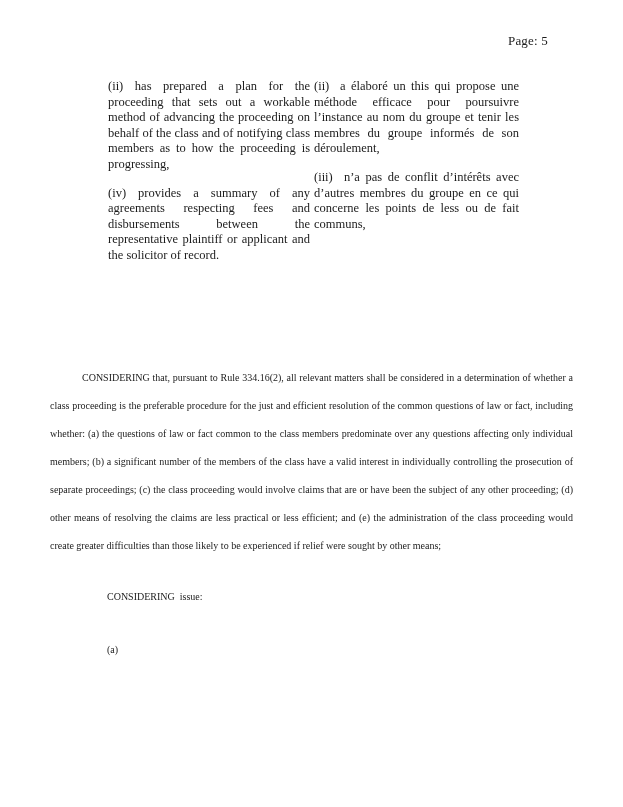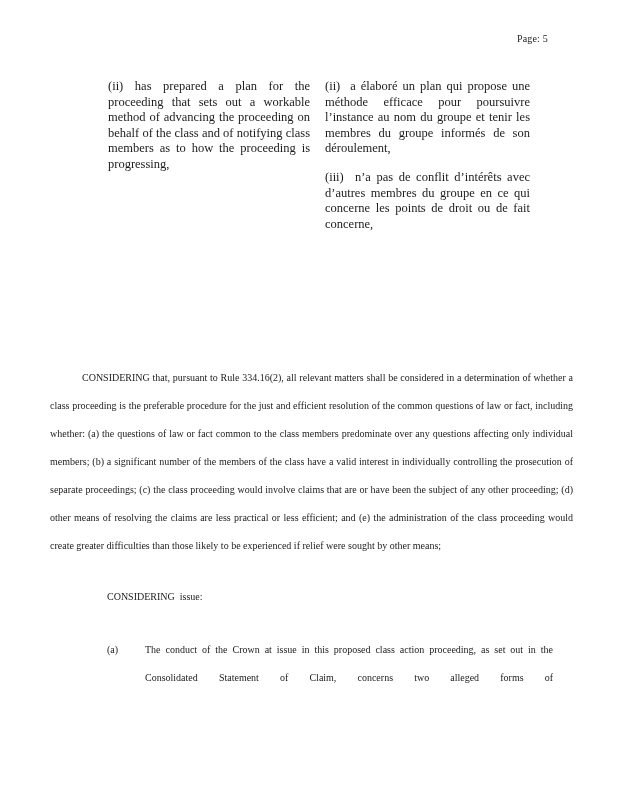--- a/index.html
+++ b/index.html
@@ -13,30 +13,30 @@
     height: 807px;
     background: #ffffff;
     font-family: "Liberation Serif", serif;
     color: #1b1b1b;
     overflow: hidden;
   }
   .page-number {
     position: absolute;
     top: 33px;
     right: 75px;
-    font-size: 10px;
+    font-size: 13px;
     letter-spacing: 0.2px;
   }
   .columns {
     position: absolute;
     top: 79px;
     left: 108px;
     width: 422px;
     display: flex;
-    gap: 15px;
+    gap: 4px;
   }
   .col {
     font-size: 12.5px;
     line-height: 15.6px;
     text-align: justify;
   }
   .col-en { width: 202px; }
   .col-fr { width: 205px; }
   .col p {
     margin: 0 0 13px 0;
@@ -77,31 +77,31 @@
 </head>
 <body>
 
 <div class="page">
 
   <div class="page-number">Page: 5</div>
 
   <div class="columns">
     <div class="col col-en">
       <p>(ii) has prepared a plan for the proceeding that sets out a workable method of advancing the proceeding on behalf of the class and of notifying class members as to how the proceeding is progressing,</p>
+      <p>(iv) provides a summary of any agreements respecting fees and disbursements between the representative plaintiff or applicant and the solicitor of record.</p>
     </div>
     <div class="col col-fr">
-      <p>(ii)  a élaboré un plan qui propose une méthode efficace pour poursuivre l’instance au nom du groupe et tenir les membres du groupe informés de son déroulement,</p>
-      <p>(iii)  n’a pas de conflit d’intérêts avec d’autres membres du groupe en ce qui concerne les points de droit ou de fait concerne,</p>
+      <p>(ii)  a élaboré un this qui propose une méthode efficace pour poursuivre l’instance au nom du groupe et tenir les membres du groupe informés de son déroulement,</p>
+      <p>(iii)  n’a pas de conflit d’intérêts avec d’autres membres du groupe en ce qui concerne les points de less ou de fait communs,</p>
     </div>
   </div>
 
   <div class="body-text">
     <p class="para-considering">CONSIDERING that, pursuant to Rule 334.16(2), all relevant matters shall be considered in a determination of whether a class proceeding is the preferable procedure for the just and efficient resolution of the common questions of law or fact, including whether: (a) the questions of law or fact common to the class members predominate over any questions affecting only individual members; (b) a significant number of the members of the class have a valid interest in individually controlling the prosecution of separate proceedings; (c) the class proceeding would involve claims that are or have been the subject of any other proceeding; (d) other means of resolving the claims are less practical or less efficient; and (e) the administration of the class proceeding would create greater difficulties than those likely to be experienced if relief were sought by other means;</p>
 
     <p class="para-considering-that">CONSIDERING  issue:</p>
 
     <div class="list-item">
       <span class="list-marker">(a)</span>
-      <p class="item-text">The conduct of the Crown at issue in this proposed class action proceeding, as set out in the Consolidated Statement of Claim, concerns two alleged forms of</p>
     </div>
   </div>
 
 </div>
 
 </body></html>

